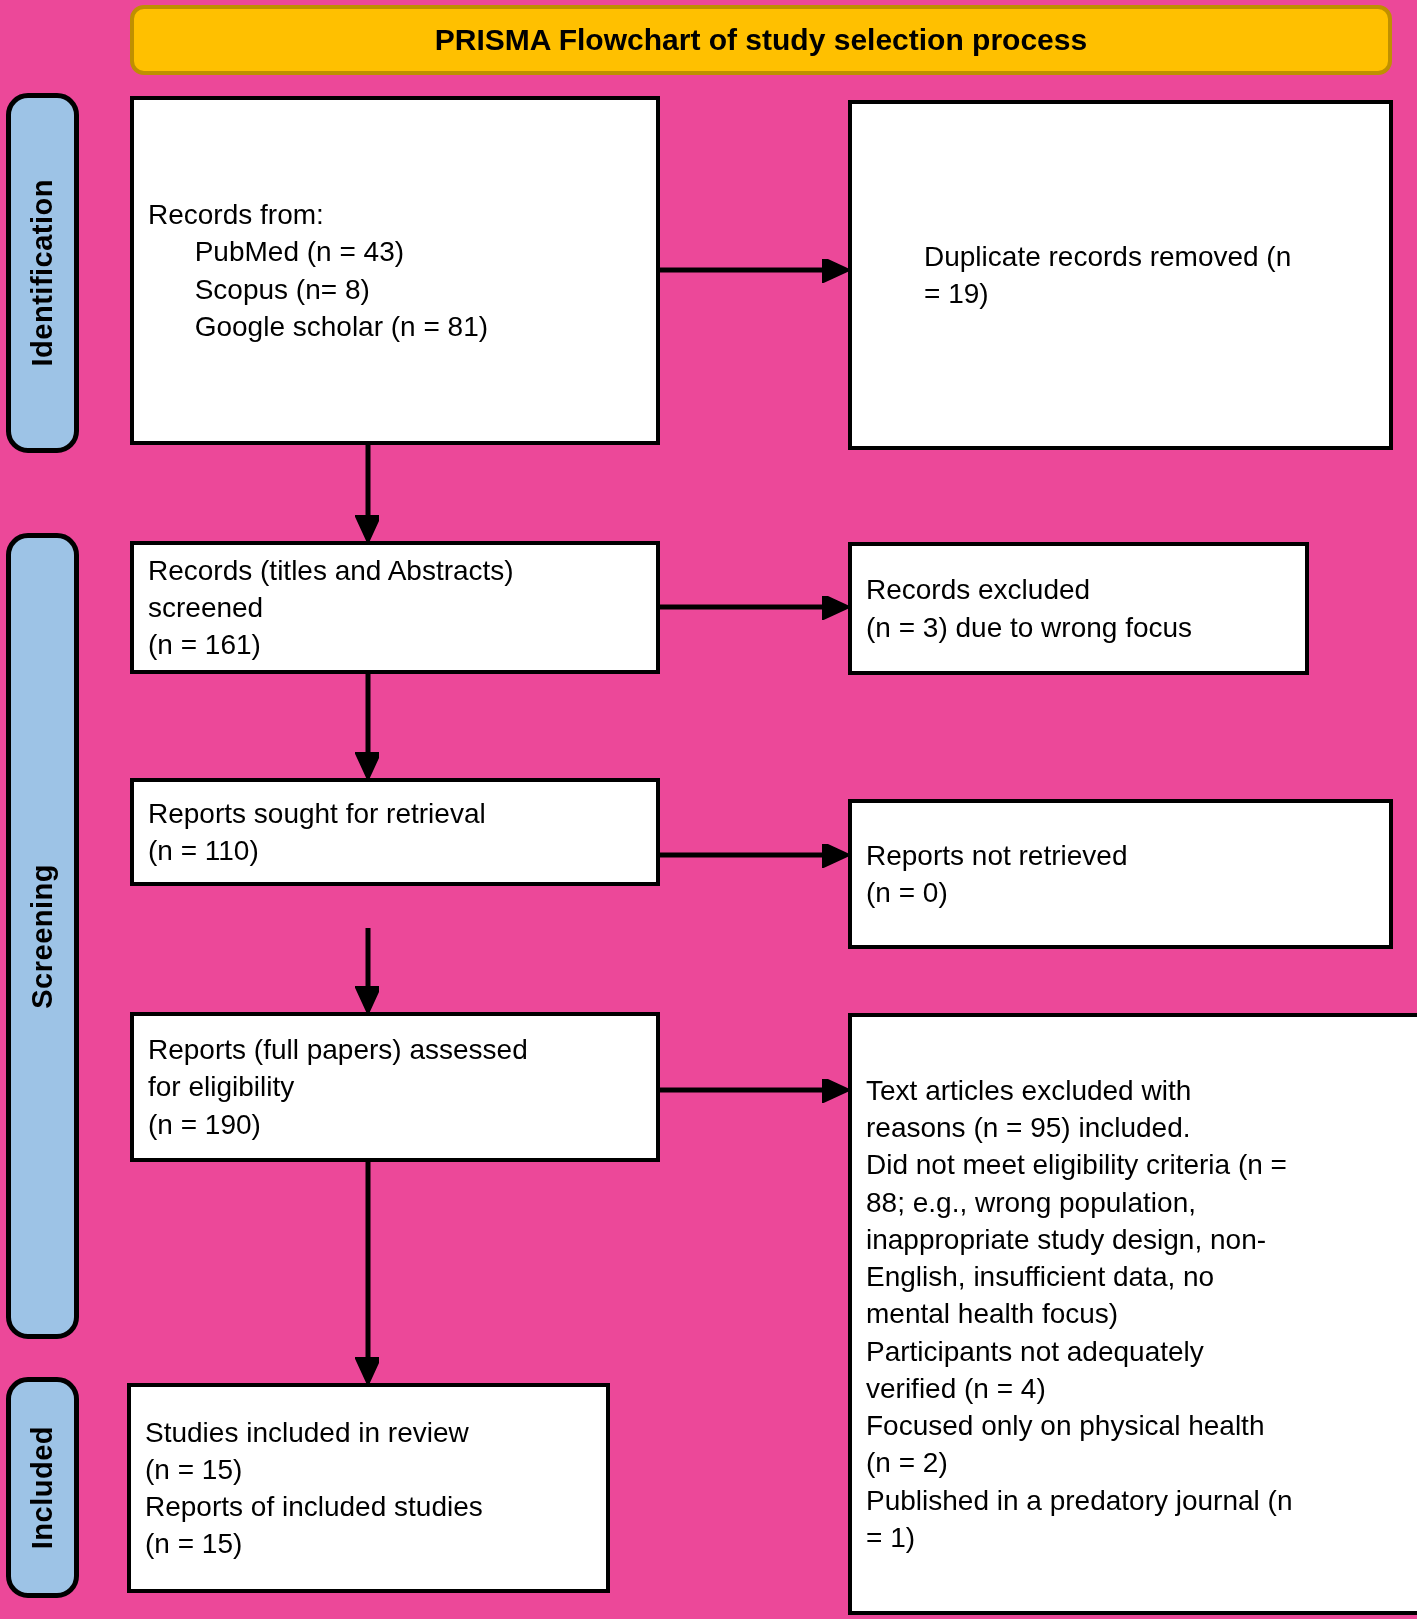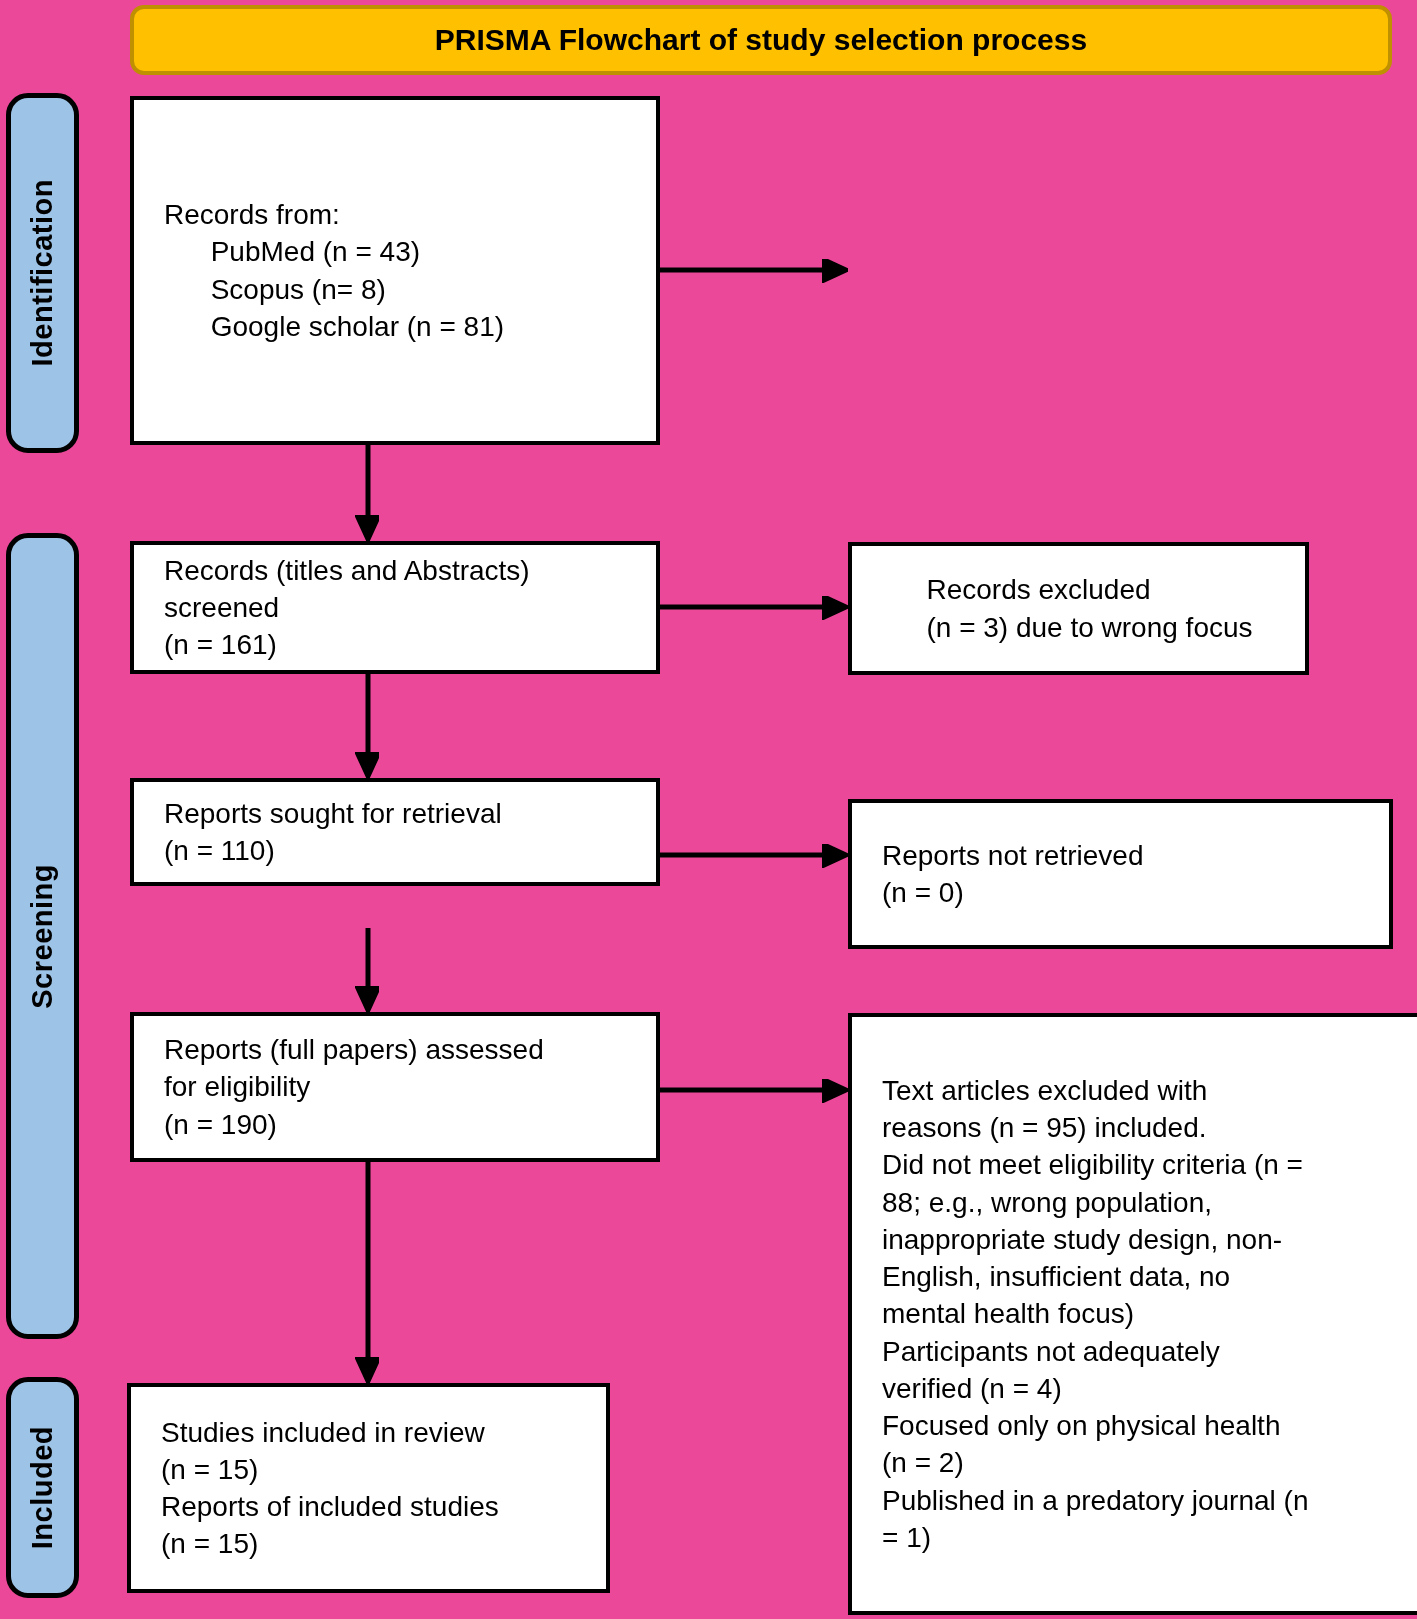--- a/index.html
+++ b/index.html
@@ -44,26 +44,26 @@
   .stage-screening{top:533px;height:806px;}
   .stage-included{top:1377px;height:221px;}
   .fbox{
     position:absolute;
     background:#ffffff;
     border:4px solid var(--box-border);
     box-sizing:border-box;
     display:flex;align-items:center;
     font-size:28px;line-height:1.33;
     white-space:pre-wrap;
-    padding-left:30px;padding-right:8px;
+    padding-left:14px;padding-right:8px;
   }
   .box-records-from{left:130px;top:96px;width:530px;height:349px;}
   .box-duplicates{left:848px;top:100px;width:545px;height:350px;padding-left:72px;}
   .box-screened{left:130px;top:541px;width:530px;height:133px;}
-  .box-rec-excluded{left:848px;top:542px;width:461px;height:133px;justify-content:center;}
+  .box-rec-excluded{left:848px;top:542px;width:461px;height:133px;}
   .box-sought{left:130px;top:778px;width:530px;height:108px;}
   .box-not-retrieved{left:848px;top:783px;width:545px;height:150px;margin-top:16px;}
   .box-assessed{left:130px;top:1012px;width:530px;height:150px;}
   .box-excl-reasons{left:848px;top:1013px;width:603px;height:602px;}
   .box-included{left:127px;top:1383px;width:483px;height:210px;}
   .arrow-layer{
     position:absolute;left:0;top:0;width:1417px;height:1619px;
     pointer-events:none;
   }
   .arrow-layer path, .arrow-layer line{stroke:#000;stroke-width:5;}
@@ -87,20 +87,24 @@
     <span>Included</span>
   </div>
 
   <div class="fbox box-records-from">
     <div>Records from:
       PubMed (n = 43)
       Scopus (n= 8)
       Google scholar (n = 81)</div>
   </div>
 
+  <div class="fbox box-duplicates">
+    <div>Duplicate records removed (n
+= 19)</div>
+  </div>
 
   <div class="fbox box-screened">
     <div>Records (titles and Abstracts)
 screened
 (n = 161)</div>
   </div>
 
   <div class="fbox box-rec-excluded">
     <div>Records excluded
 (n = 3) due to wrong focus</div>

